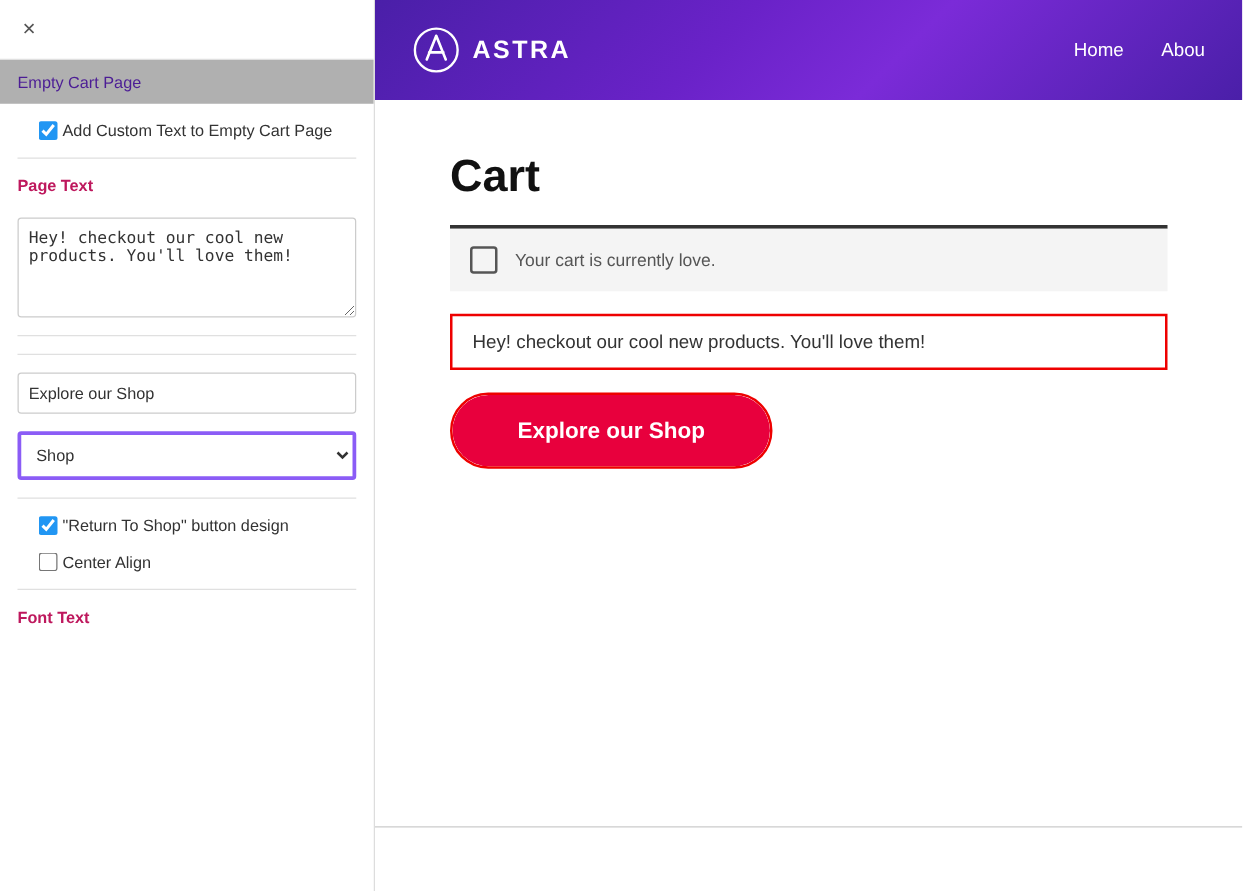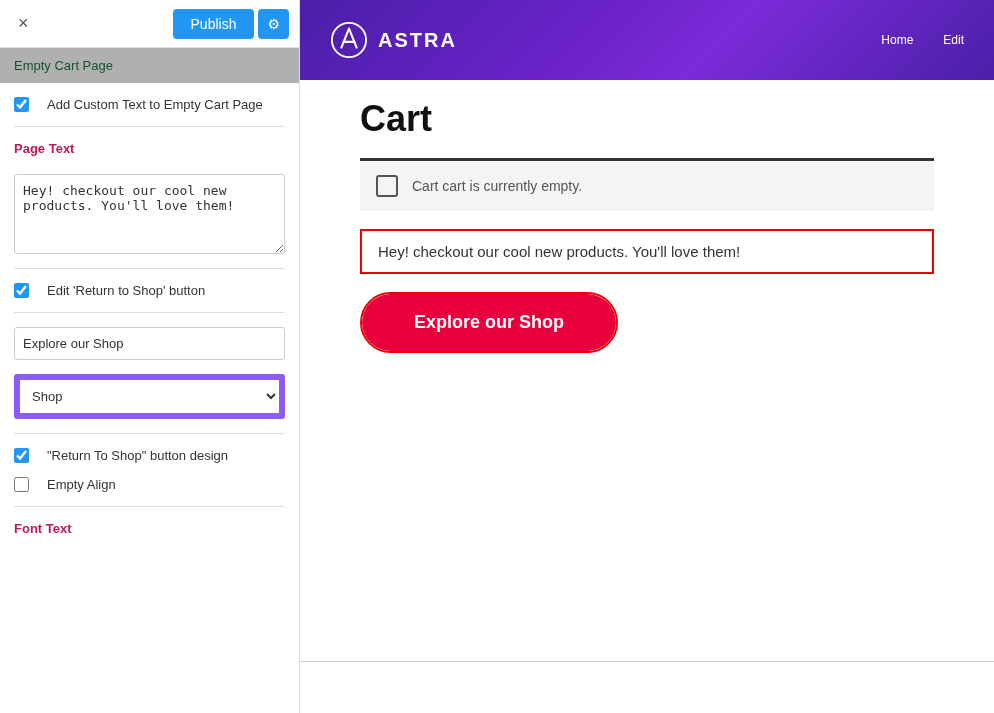--- a/index.html
+++ b/index.html
@@ -58,39 +58,40 @@
       color: #fff;
       border: none;
       border-radius: 4px;
       padding: 7px 9px;
       font-size: 14px;
       cursor: pointer;
     }
 
     .section-header {
       background: #b0b0b0;
-      color: #14532d;
+      color: #4c1d95;
       padding: 10px 14px;
       font-size: 13px;
       font-weight: 500;
     }
 
     .sidebar-content {
       padding: 14px;
       display: flex;
       flex-direction: column;
       gap: 14px;
     }
 
     .checkbox-row {
       display: flex;
       align-items: center;
-      gap: 18px;
-      font-size: 13px;
-      color: #333;
+      gap: 4px;
+      font-size: 13px;
+      color: #333;
+      margin-left: 17px;
     }
 
     .checkbox-row input[type="checkbox"] {
       accent-color: #2196f3;
       width: 15px;
       height: 15px;
     }
 
     .field-label {
       font-size: 13px;
@@ -119,21 +120,21 @@
       width: 100%;
       border: 1px solid #ccc;
       border-radius: 3px;
       padding: 8px;
       font-size: 13px;
       color: #333;
     }
 
     .select-field {
       width: 100%;
-      border: 6px solid #8b5cf6;
+      border: 3px solid #8b5cf6;
       border-radius: 3px;
       padding: 8px;
       font-size: 13px;
       color: #333;
       background: #fff;
       appearance: auto;
     }
 
     
     .main-preview {
@@ -172,27 +173,27 @@
       letter-spacing: 2px;
     }
 
     .site-nav {
       display: flex;
       gap: 30px;
     }
 
     .nav-item {
       color: #fff;
-      font-size: 12px;
+      font-size: 15px;
       text-decoration: none;
     }
 
     .cart-content {
       flex: 1;
-      padding: 18px 60px;
+      padding: 40px 60px;
       background: #fff;
     }
 
     .cart-title {
       font-size: 36px;
       font-weight: 700;
       color: #111;
       margin-bottom: 18px;
     }
 
@@ -259,26 +260,20 @@
       min-height: 20px;
     }
   </style>
 </head>
 <body>
 
 <div class="sidebar">
 
   <div class="sidebar-topbar">
     <button class="close-btn">×</button>
-    <div class="publish-area">
-      <button class="publish-btn">Publish</button>
-      <button class="settings-btn">
-        <span>⚙</span>
-      </button>
-    </div>
   </div>
 
   <div class="section-header">
     <span>Empty Cart Page</span>
   </div>
 
   <div class="sidebar-content">
 
     <label class="checkbox-row">
       <input type="checkbox" checked="" style="">
@@ -286,45 +281,41 @@
     </label>
 
     <hr class="divider">
 
     <div class="field-label">Page Text</div>
 
     <textarea class="textarea-field" style="">Hey! checkout our cool new products. You'll love them!</textarea>
 
     <hr class="divider">
 
-    <label class="checkbox-row">
-      <input type="checkbox" checked="" style="">
-      <span>Edit 'Return to Shop' button</span>
-    </label>
 
     <hr class="divider">
 
     <input type="text" class="text-input" value="Explore our Shop" style="">
 
     <select class="select-field">
       <option>Shop</option>
       <option>Home</option>
       <option>About</option>
     </select>
 
     <hr class="divider">
 
     <label class="checkbox-row">
       <input type="checkbox" checked="" style="">
       <span>"Return To Shop" button design</span>
     </label>
 
     <label class="checkbox-row">
       <input type="checkbox" style="">
-      <span>Empty Align</span>
+      <span>Center Align</span>
     </label>
 
     <hr class="divider">
 
     <div class="field-label">Font Text</div>
 
   </div>
 </div>
 
 <div class="main-preview">
@@ -333,32 +324,32 @@
     <div class="site-logo">
 
       <svg class="logo-icon" viewBox="0 0 40 40" fill="none" xmlns="http://www.w3.org/2000/svg">
         <circle cx="20" cy="20" r="18" stroke="white" stroke-width="2" fill="none"></circle>
         <path d="M20 8 L28 28 M20 8 L12 28 M14 22 L26 22" stroke="white" stroke-width="2.2" stroke-linecap="round"></path>
       </svg>
       <span class="logo-text">ASTRA</span>
     </div>
     <nav class="site-nav">
       <a class="nav-item">Home</a>
-      <a class="nav-item">Edit</a>
+      <a class="nav-item">Abou</a>
     </nav>
   </div>
 
   <div class="cart-content">
     <h1 class="cart-title">Cart</h1>
     <hr class="cart-divider">
 
     
     <div class="empty-cart-notice">
       <div class="cart-icon"></div>
-      <span class="empty-cart-text">Cart cart is currently empty.</span>
+      <span class="empty-cart-text">Your cart is currently love.</span>
     </div>
 
     
     <div class="custom-text-box">
       <span>Hey! checkout our cool new products. You'll love them!</span>
     </div>
 
     
     <div class="explore-btn-wrapper">
       <button class="explore-btn">Explore our Shop</button>

